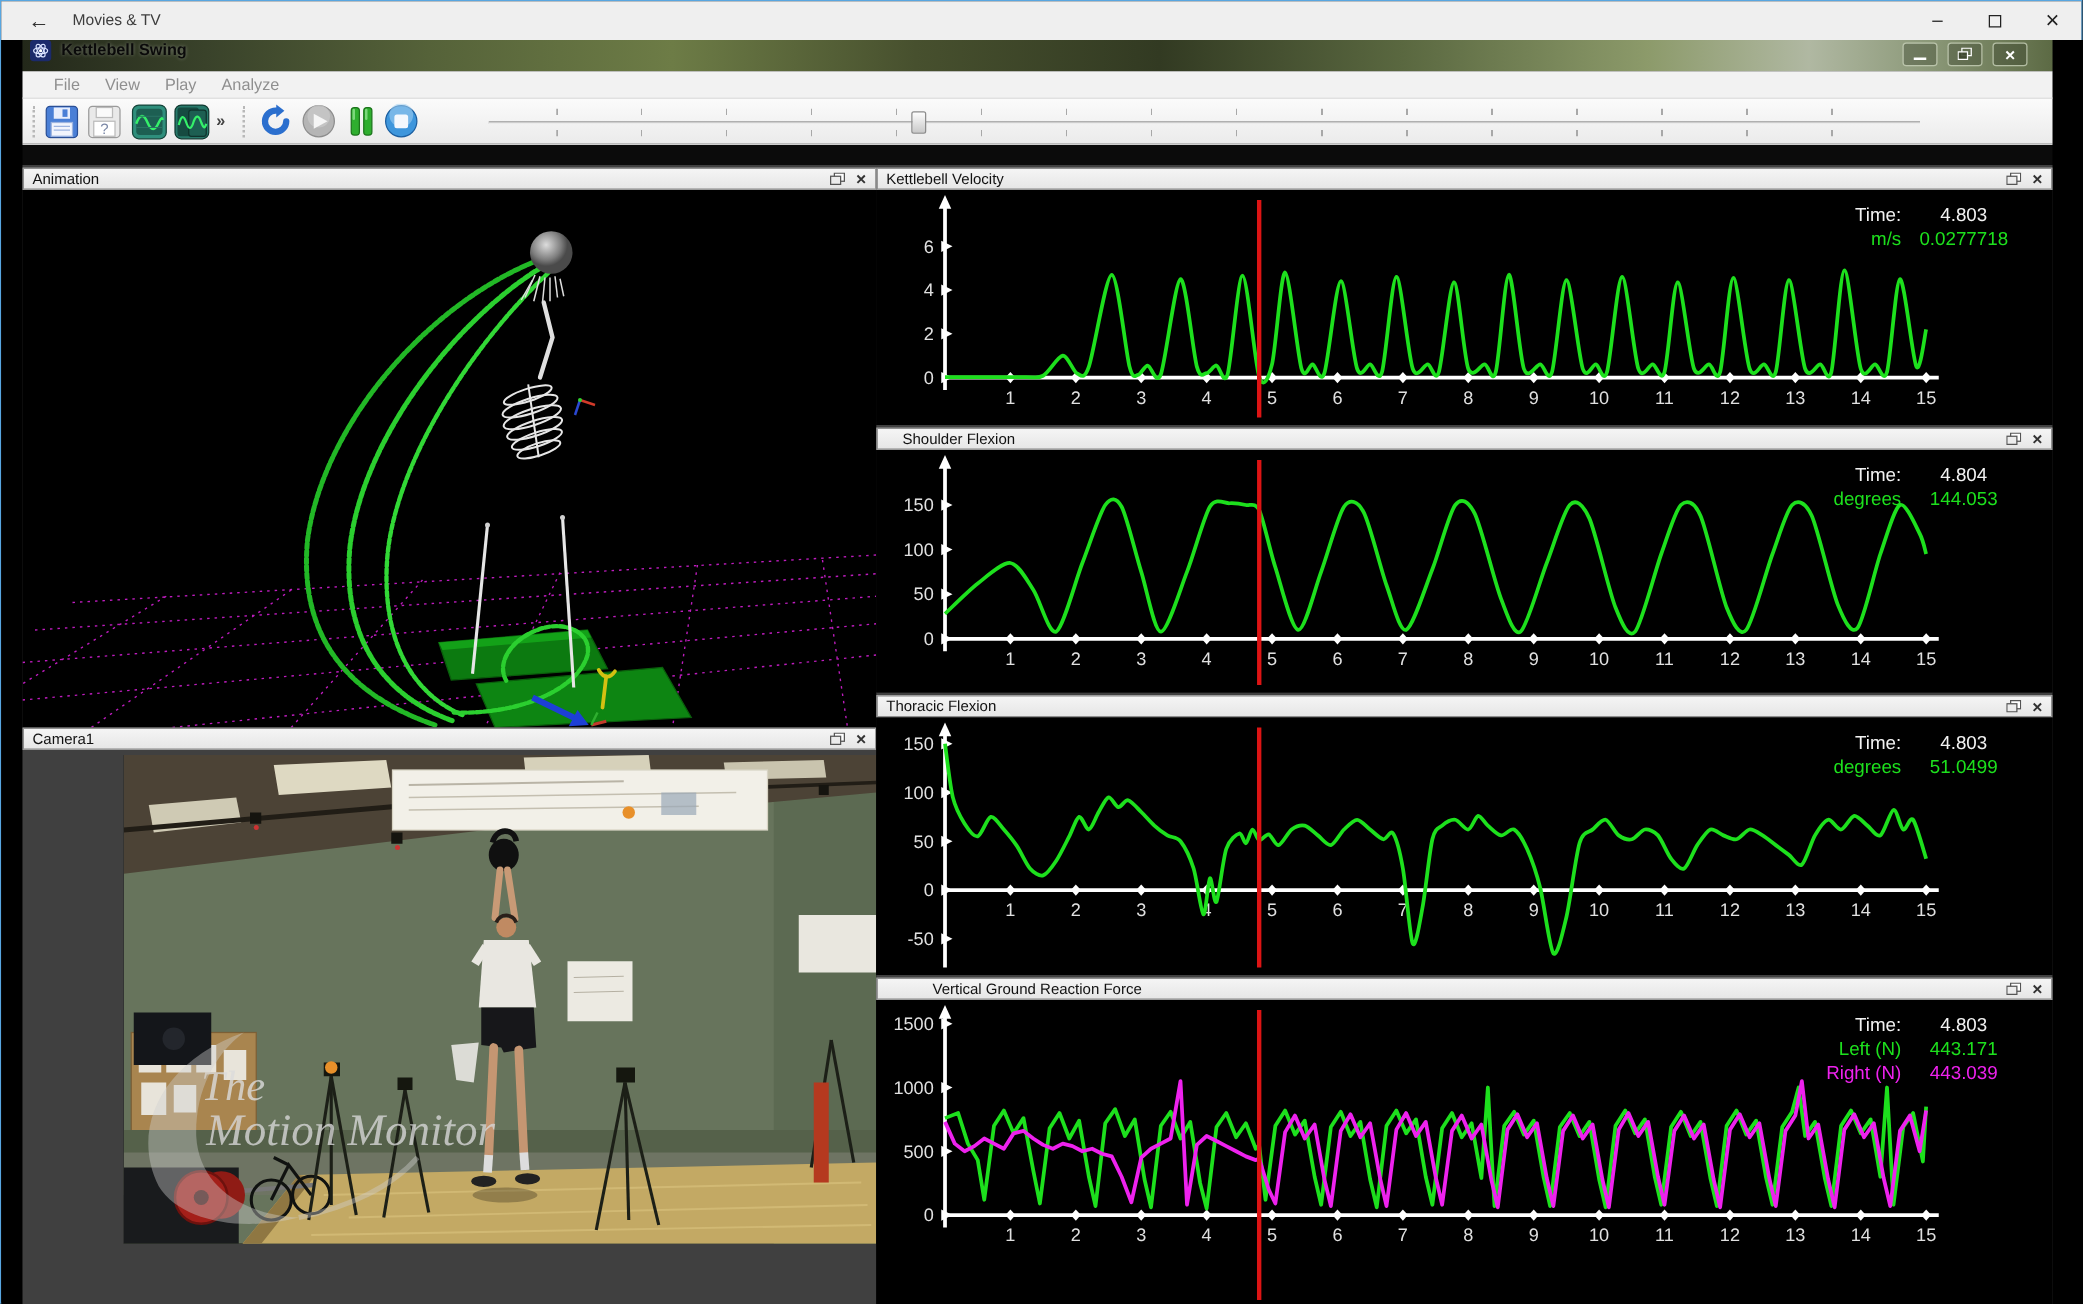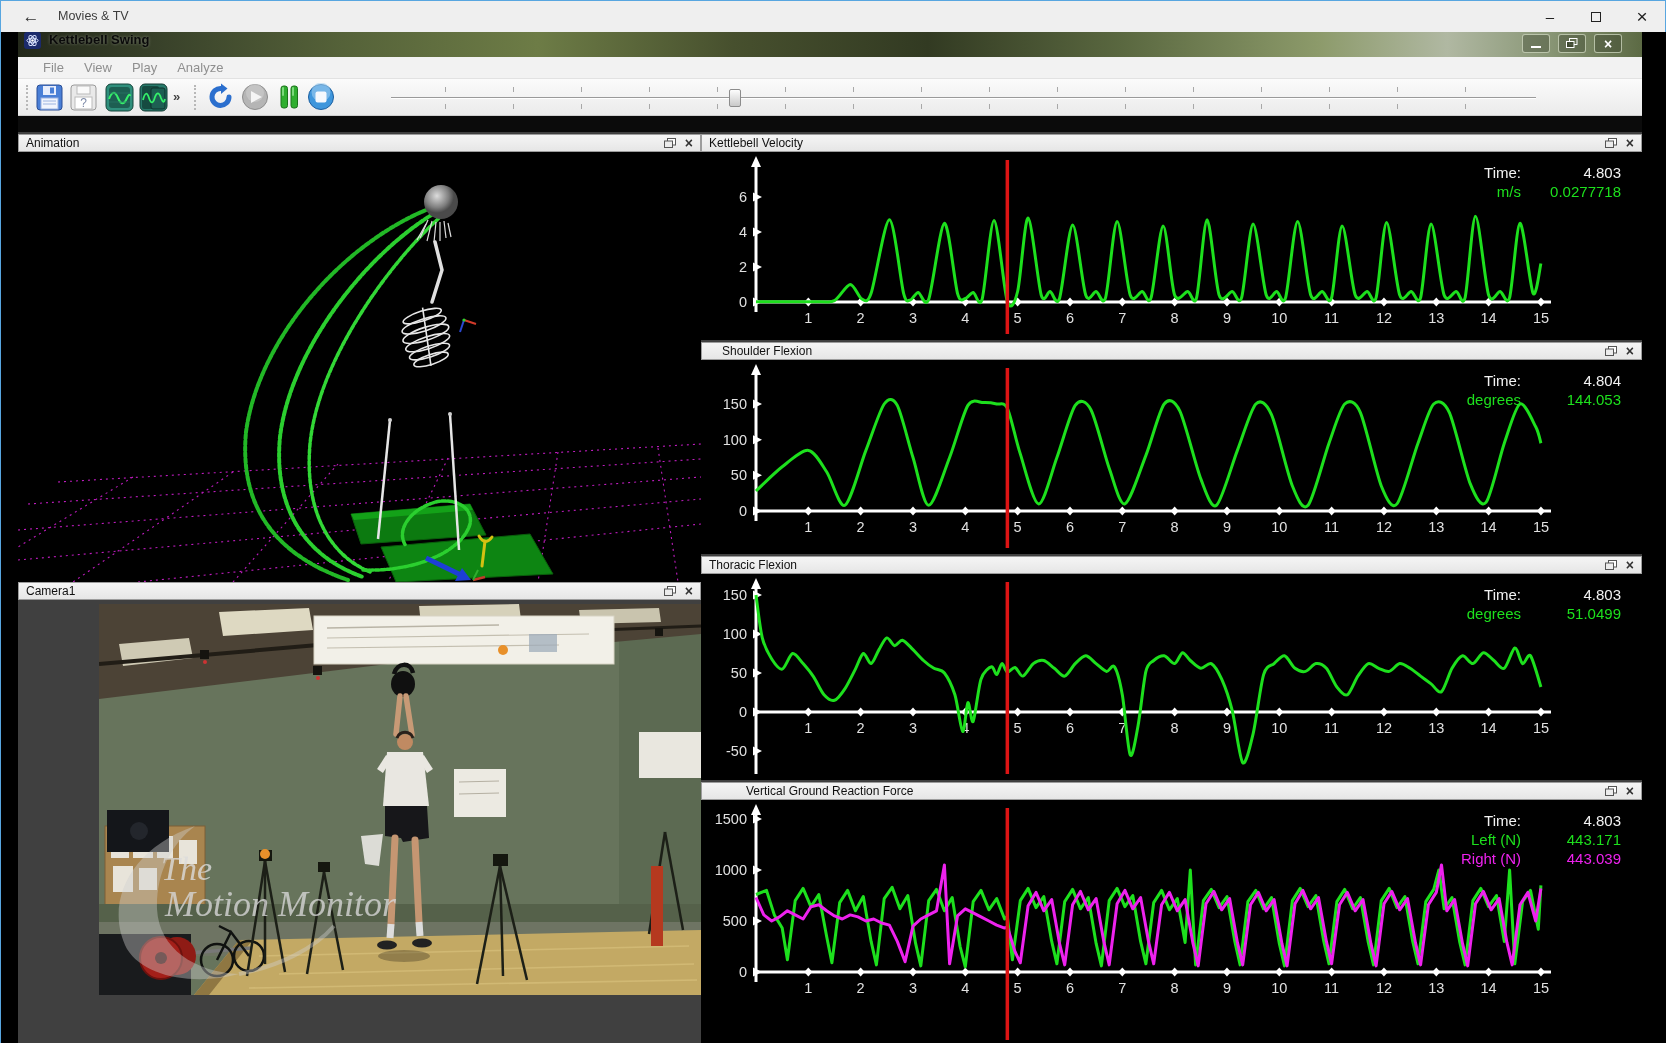--- a/index.html
+++ b/index.html
@@ -38,21 +38,21 @@
   
   .main{position:absolute;left:0;top:100px;width:100%;height:916px;background:#404040}
   .panel-header{position:absolute;height:18px;background:linear-gradient(#f5f5f5,#e6e6e6);border:1px solid #9c9c9c;display:flex;align-items:center;padding:0 7px;font-size:12px;color:#111}
   .header-icons{margin-left:auto;display:flex;gap:9px;align-items:center}
   .hdr-close{font-size:14px;line-height:10px;color:#333;font-weight:700}
   .viewport{position:absolute;background:#000}
   
   .readout{position:absolute;right:21px;text-align:right}
   .r-row{display:flex;justify-content:flex-end;height:19px;font-size:15px}
   .r-label{width:150px;text-align:right;white-space:pre}
-  .r-value{width:100px;text-align:right}
+  .r-value{width:100px;text-align:center}
 </style>
 </head>
 <body>
 
 <div class="screen">
 
   <div class="outer-titlebar">
     <div class="back-btn">
         <span>←</span>
       </div>

